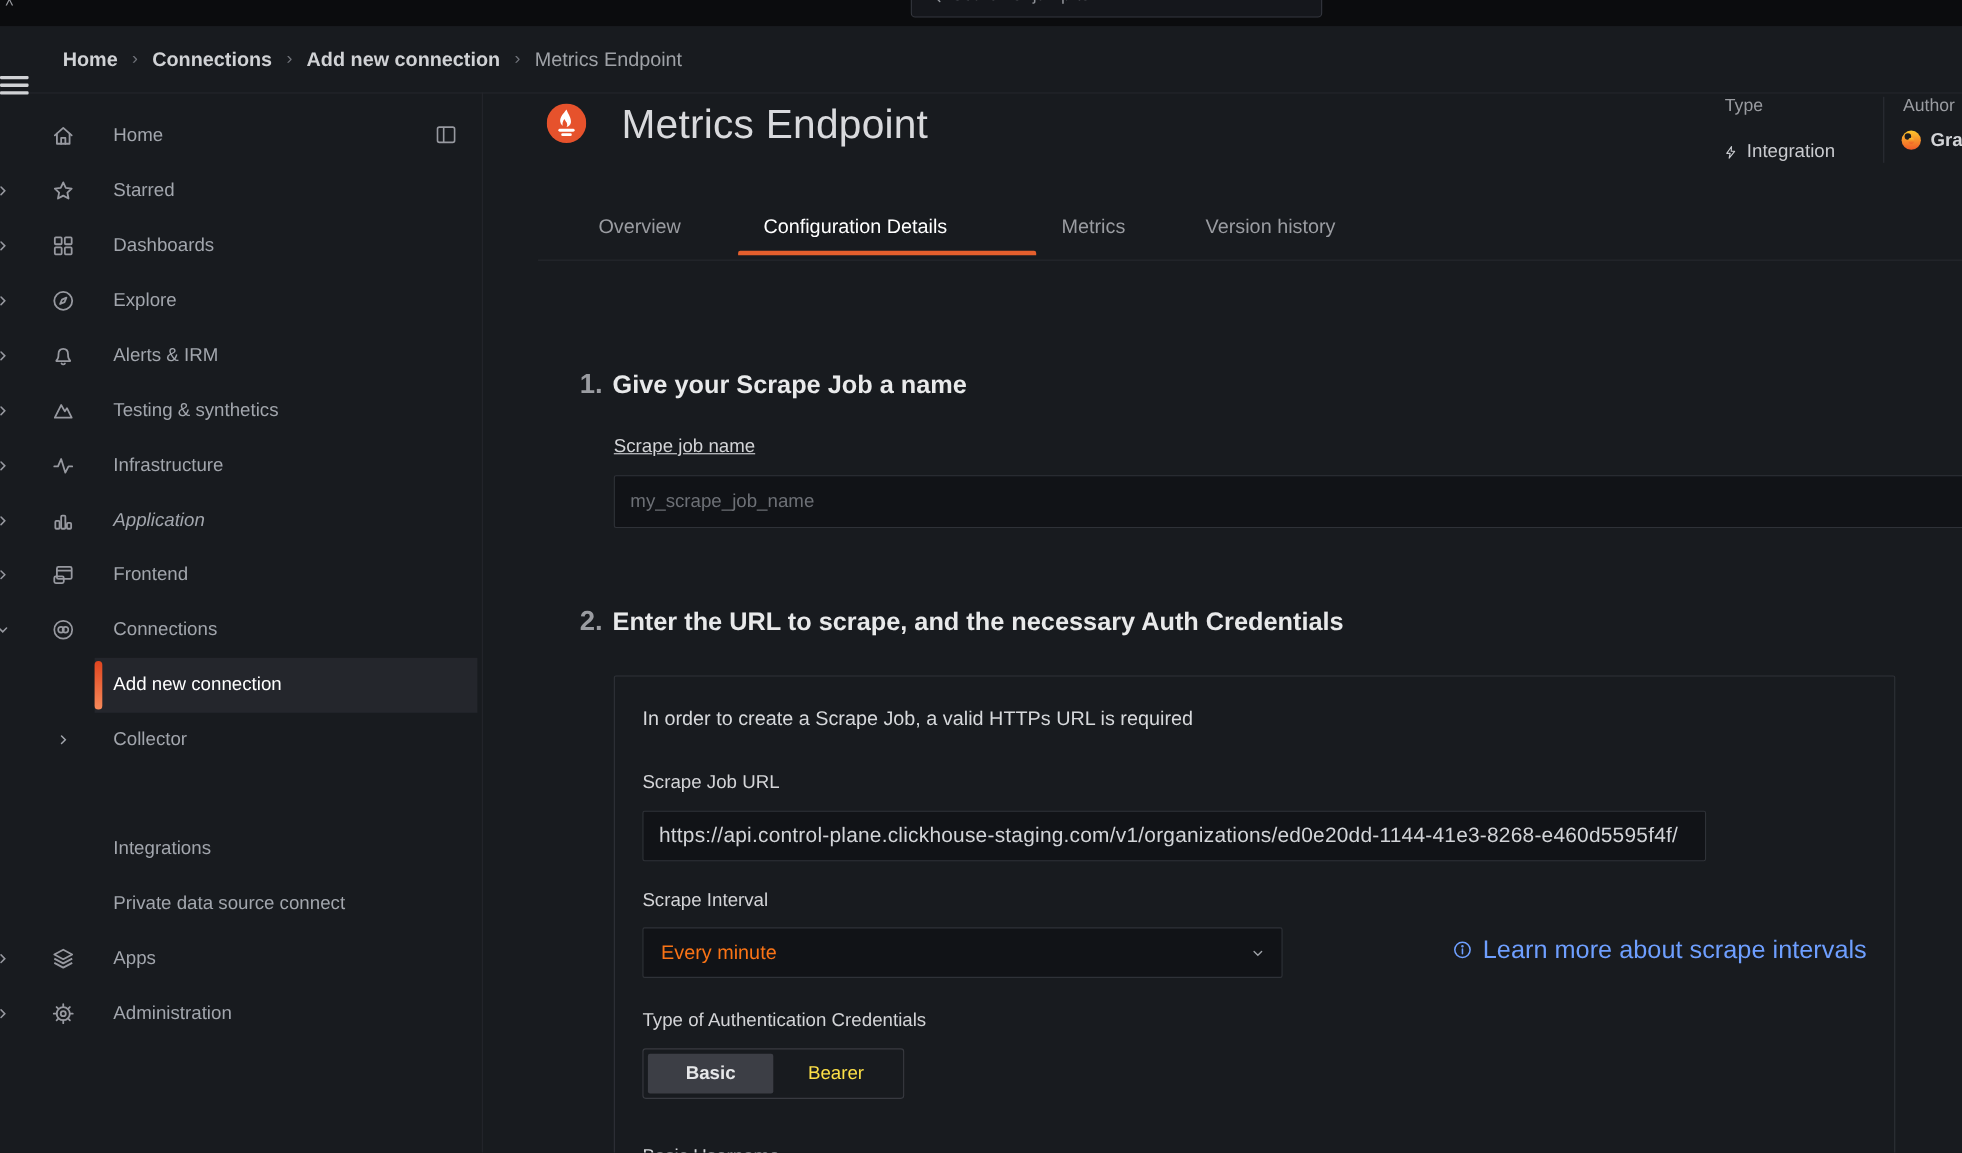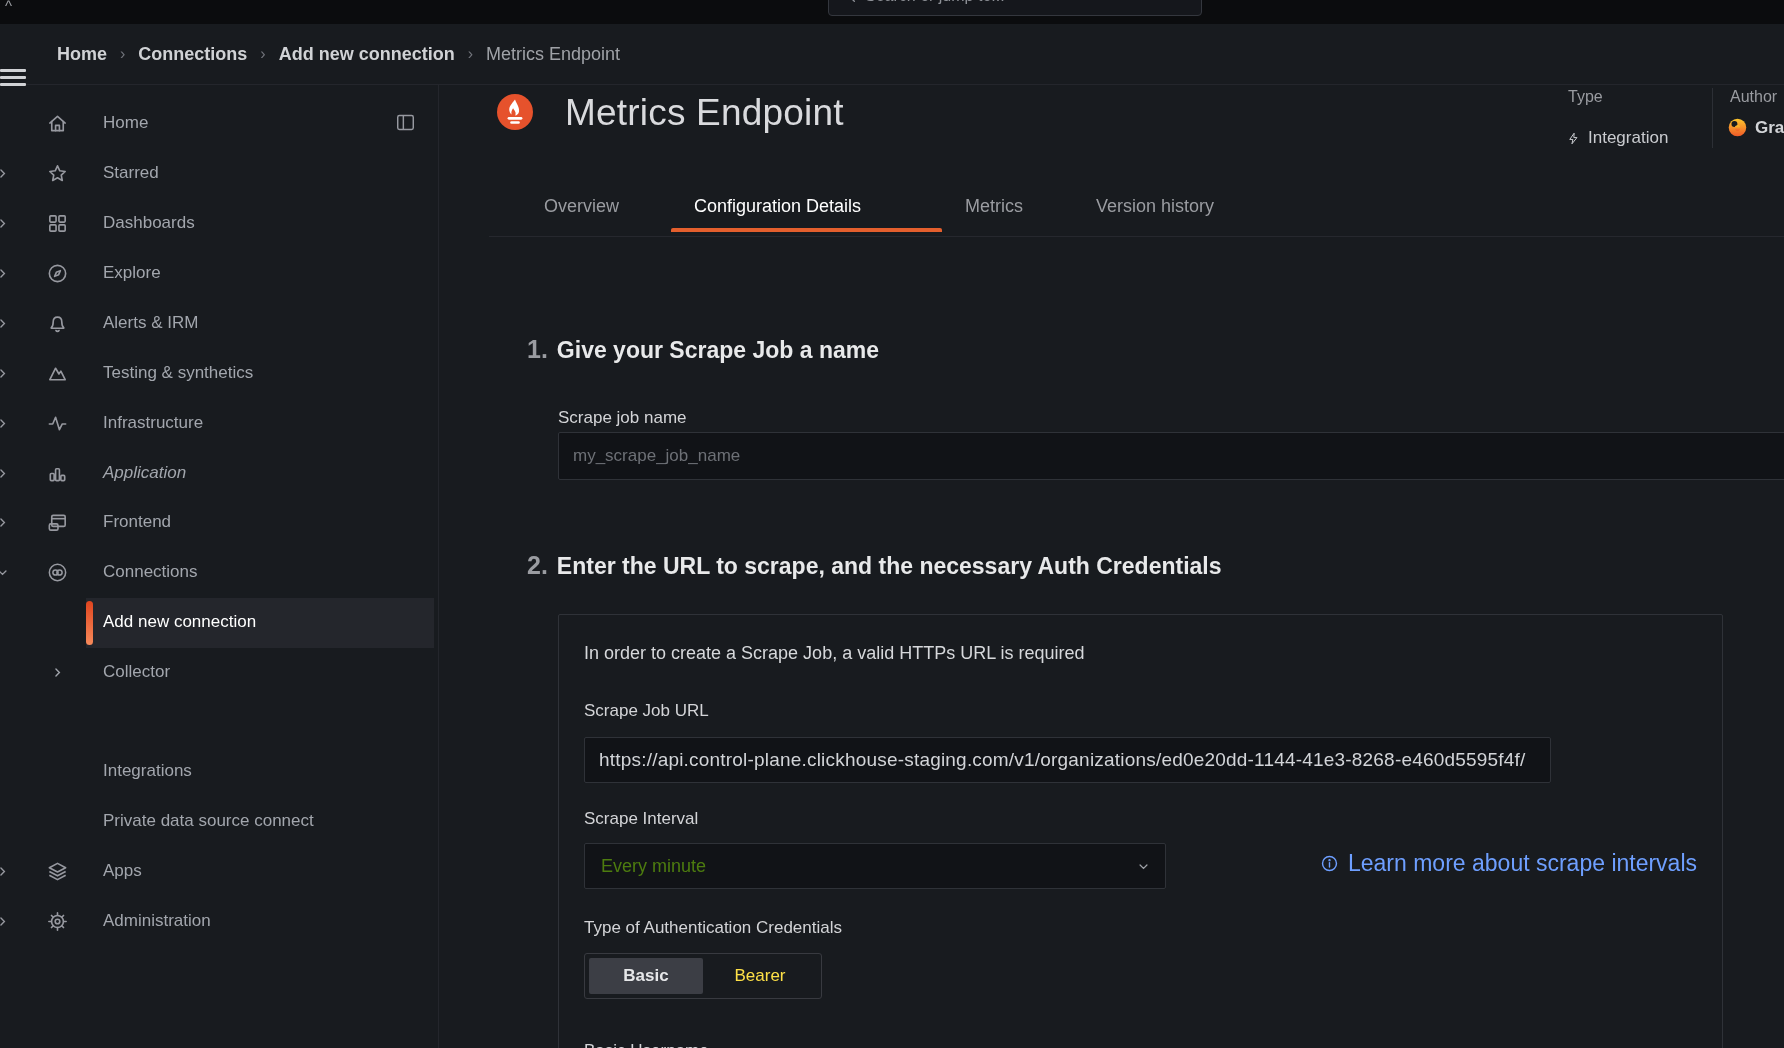--- a/index.html
+++ b/index.html
@@ -47,21 +47,21 @@
   .sec-num{font-size:25px;font-weight:600;color:#9a9ca1;}
   .sec-title{font-size:23px;font-weight:600;color:#e8e9ea;white-space:nowrap;}
   .field-label{font-size:17px;font-weight:500;color:#d3d4d7;white-space:nowrap;}
   .text-input{background:#111317;border:1px solid #2f3238;border-radius:2px;box-sizing:border-box;
               color:#d2d4d8;font-family:inherit;padding:0 14px;outline:none;}
   .text-input::placeholder{color:#6d7076;}
   .panel{left:558px;top:614px;width:1163px;height:470px;border:1px solid #2f3238;border-radius:2px;background:#181b1f;}
   .note{left:584px;top:643px;font-size:18px;color:#d6d8db;white-space:nowrap;}
   .dropdown{left:584px;top:843px;width:582px;height:46px;background:#111317;border:1px solid #2f3238;
             border-radius:2px;box-sizing:border-box;display:flex;align-items:center;justify-content:space-between;
-            padding:0 14px 0 16px;font-size:18px;color:#4d7c0f;}
+            padding:0 14px 0 16px;font-size:18px;color:#f97316;}
   .learn-link{left:1320px;top:850px;display:flex;align-items:center;gap:9px;color:#6e9fff;
               font-size:23px;font-weight:500;white-space:nowrap;}
   .segmented{left:584px;top:953px;width:238px;height:46px;border:1px solid #383a40;border-radius:3px;
              box-sizing:border-box;display:flex;align-items:stretch;padding:4px;}
   .seg{flex:1;display:flex;align-items:center;justify-content:center;font-size:17px;border-radius:2px;}
   .seg.selected{background:#3c3e45;color:#e6e7e9;font-weight:600;}
   .seg.unselected{color:#fde047;font-weight:500;}
   svg{display:block;}
 </style>
 </head>
@@ -354,21 +354,21 @@
   <div class="abs tab active" style="left:694px;">Configuration Details</div>
   <div class="abs tab" style="left:965px;">Metrics</div>
   <div class="abs tab" style="left:1096px;">Version history</div>
   <div class="abs tab-underline"></div>
   <div class="abs tabs-divider"></div>
 
   <div class="abs sec-head" style="left:527px;top:335px;">
     <span class="sec-num">1.</span>
     <span class="sec-title">Give your Scrape Job a name</span>
   </div>
-  <div class="abs field-label" style="left:558px;top:408px;">Scrape job name</div>
+  <div class="abs field-label" style="left:558px;top:396px;text-decoration:underline;">Scrape job name</div>
   <input class="abs text-input" style="left: 558px; top: 432px; width: 1232px; height: 48px; font-size: 17px;" placeholder="my_scrape_job_name">
 
   <div class="abs sec-head" style="left:527px;top:551px;">
     <span class="sec-num">2.</span>
     <span class="sec-title">Enter the URL to scrape, and the necessary Auth Credentials</span>
   </div>
 
   <div class="abs panel"></div>
 
   <div class="abs note">In order to create a Scrape Job, a valid HTTPs URL is required</div>

